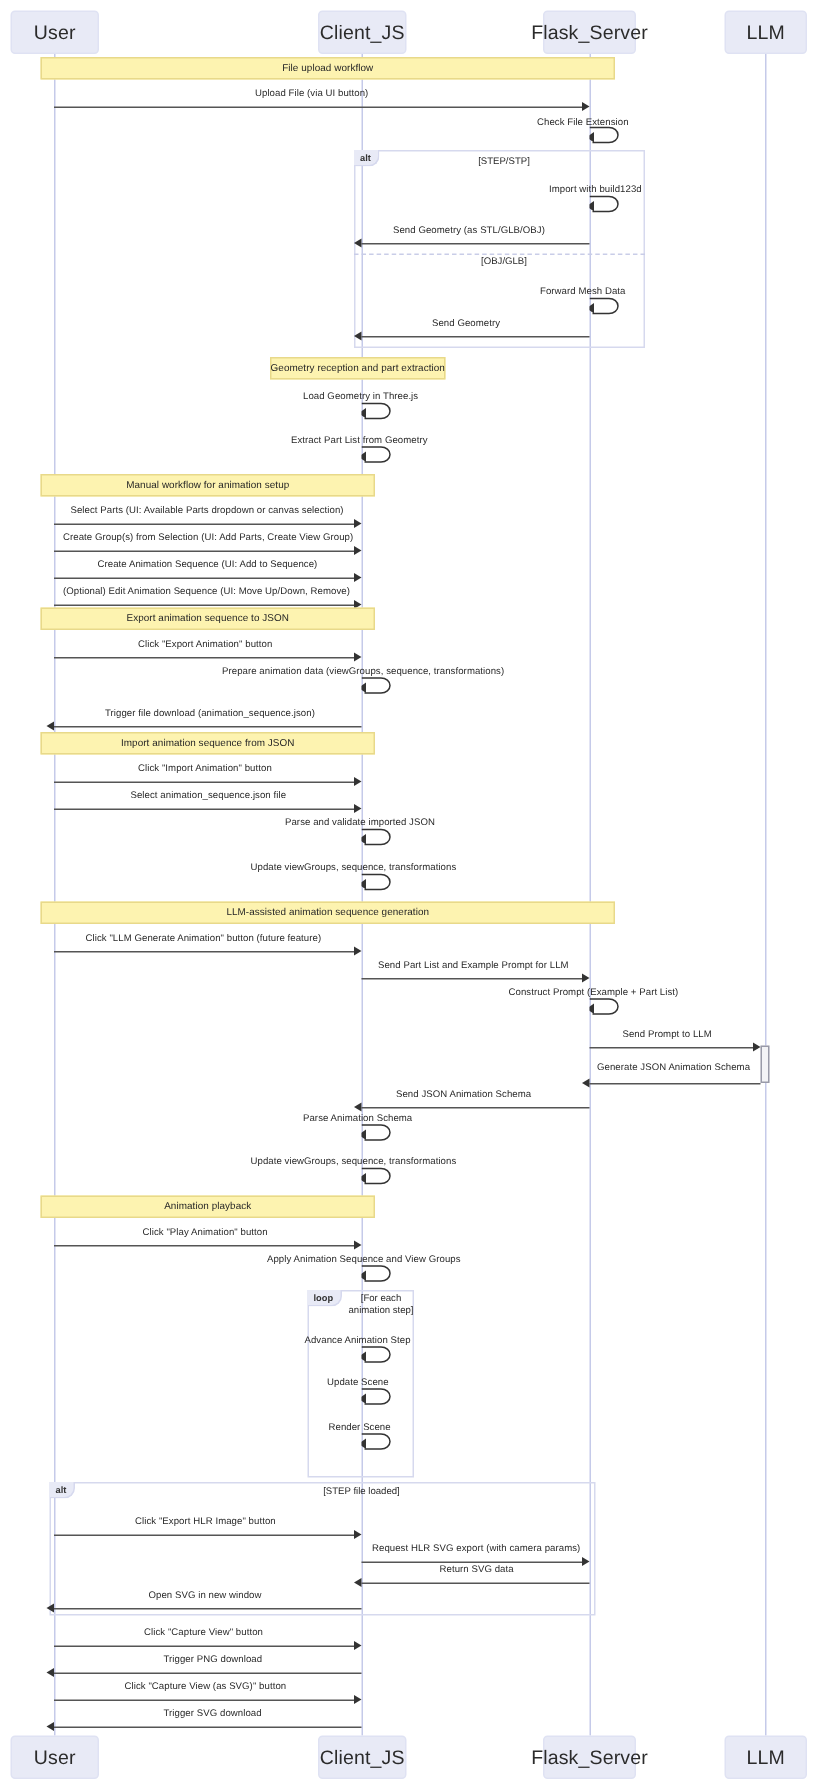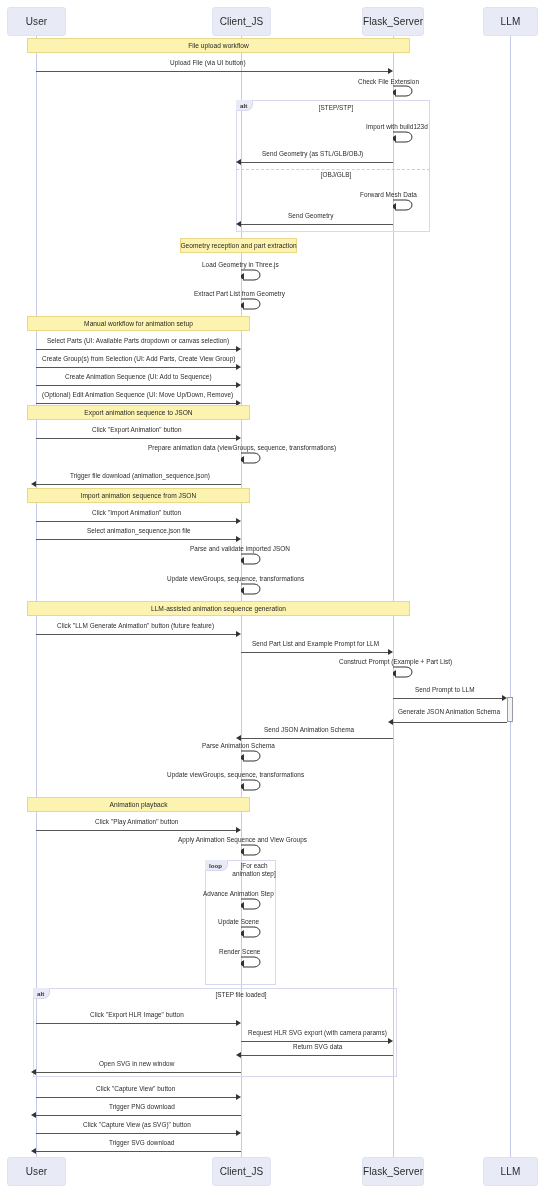--- a/index.html
+++ b/index.html
@@ -30,21 +30,21 @@
     background: #e8eaf6;
     border: 1px solid #dfe2f3;
     border-radius: 3px;
     height: 29px;
     display: flex;
     align-items: center;
     justify-content: center;
     box-sizing: border-box;
   }
   .actor-box span {
-    font-size: 10px;
+    font-size: 13px;
     color: #2b2b2b;
     letter-spacing: .1px;
     white-space: nowrap;
   }
   .note {
     position: absolute;
     background: #fdf3b0;
     border: 1px solid #e8d98a;
     height: 15px;
     box-sizing: border-box;

